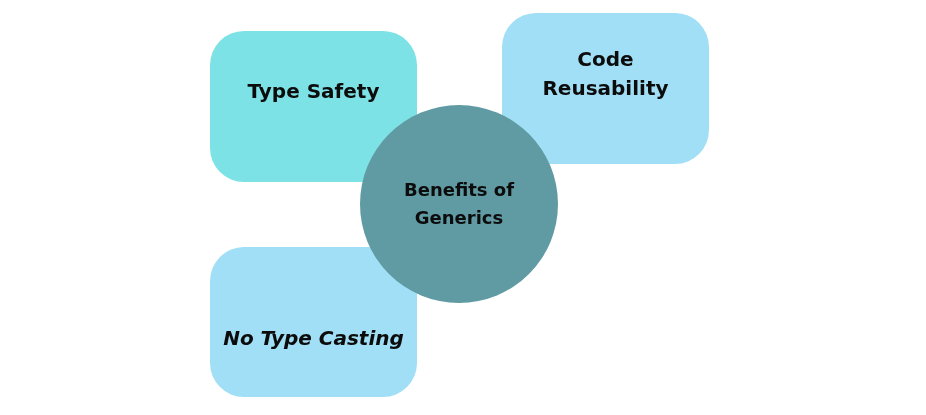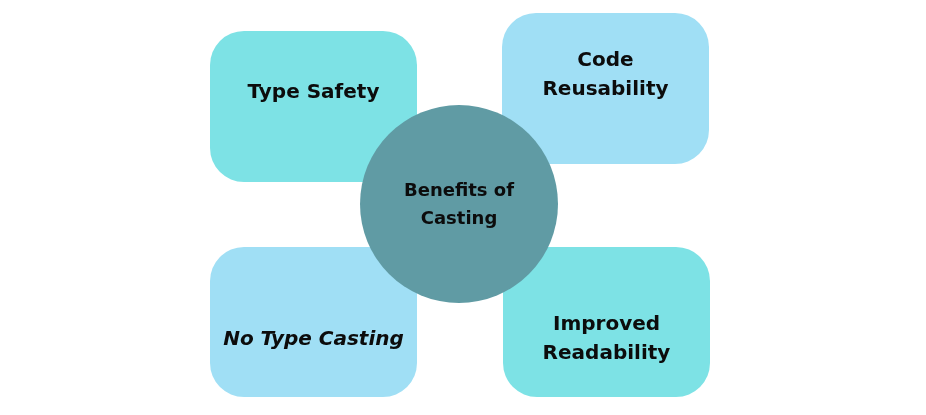--- a/index.html
+++ b/index.html
@@ -72,24 +72,21 @@
   </div>
 
   <div class="benefit-box box-top-right" style="background-color: rgb(160, 223, 245);">
     <div class="label">Code Reusability</div>
   </div>
 
   <div class="benefit-box box-bottom-left" style="background-color: rgb(160, 223, 245);">
     <div class="label">No Type Casting</div>
   </div>
 
-  <div class="benefit-box box-bottom-right" style="background-color: rgb(125, 226, 229);">
-    <div class="label">Improved Readability</div>
-  </div>
 
   <div class="center-circle" style="background-color: rgb(96, 155, 164);">
     <div class="circle-text">
       <div>Benefits of</div>
-      <div>Casting</div>
+      <div>Generics</div>
     </div>
   </div>
 
 </div>
 
 </body></html>

